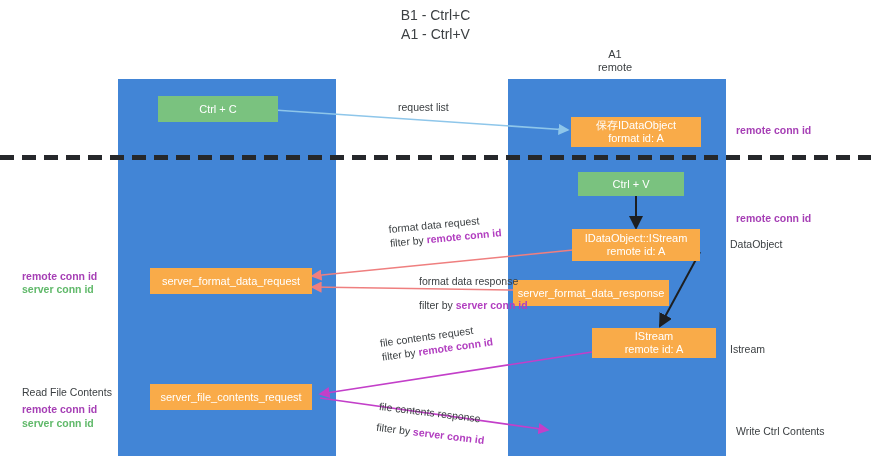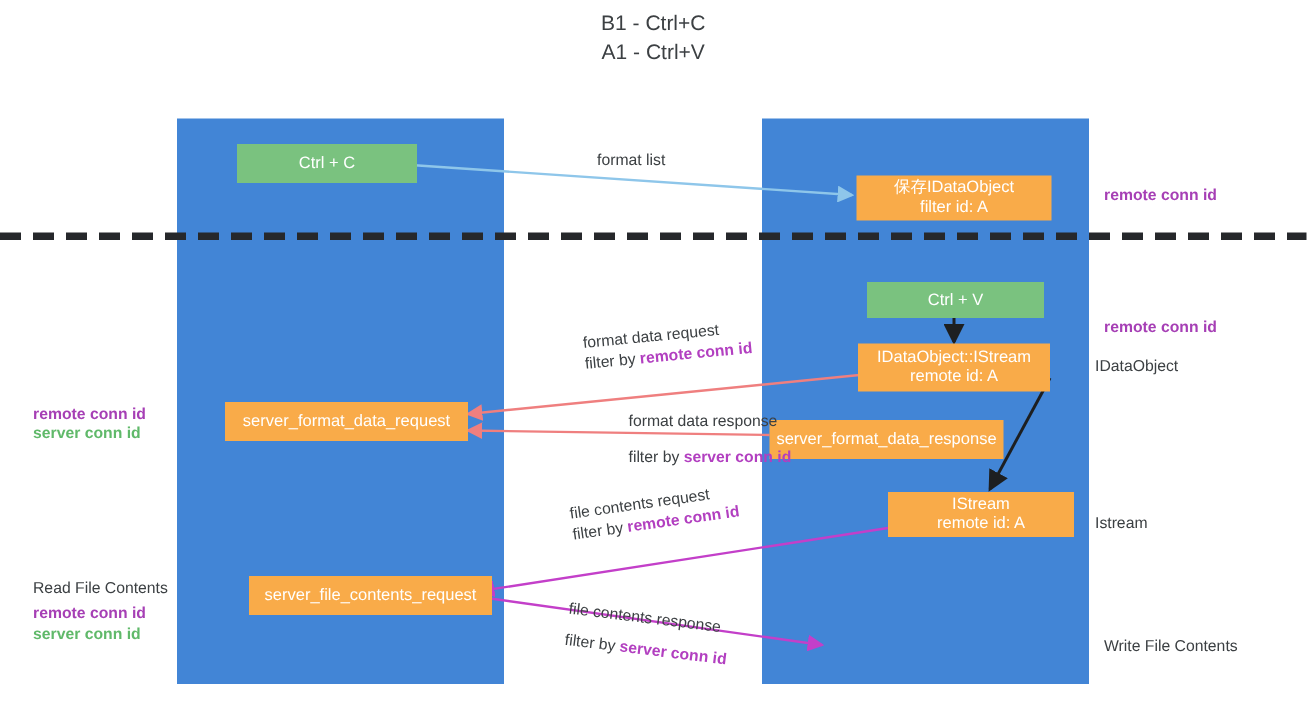--- a/index.html
+++ b/index.html
@@ -45,20 +45,22 @@
            background-size:22px 5px;background-repeat:repeat-x;}
 </style>
 </head>
 <body>
 
 <div id="stage">
 
   <div class="title">B1 - Ctrl+C
 A1 - Ctrl+V</div>
 
+  <div class="colhead" style="left:530px;top:48px;width:170px;">A1
+remote</div>
 
   <div class="lane" style="left:118px;top:79px;width:218px;height:377px;"></div>
   <div class="lane" style="left:508px;top:79px;width:218px;height:377px;"></div>
 
   <svg class="edges" viewBox="0 0 871 467">
     <defs>
       <marker id="ar-blue" markerWidth="7" markerHeight="7" refX="6" refY="3.5" orient="auto" markerUnits="strokeWidth">
         <path d="M0,0 L7,3.5 L0,7 z" fill="#8ec6ea"></path>
       </marker>
       <marker id="ar-red" markerWidth="7" markerHeight="7" refX="6" refY="3.5" orient="auto" markerUnits="strokeWidth">
@@ -97,38 +99,38 @@
     </g>
 
     <g>
       <path d="M320,398 L548,430" stroke="#c33fc9" stroke-width="1.6" fill="none" marker-end="url(#ar-mag)"></path>
     </g>
   </svg>
 
   <div class="box green" style="left:158px;top:96px;width:120px;height:26px;">Ctrl + C</div>
 
   <div class="box orange" style="left:571px;top:117px;width:130px;height:30px;">保存IDataObject
-filter id: A</div>
+format id: A</div>
 
-  <div class="box green" style="left:578px;top:172px;width:118px;height:24px;margin-top:16px;">Ctrl + V</div>
+  <div class="box green" style="left:578px;top:172px;width:106px;height:24px;">Ctrl + V</div>
 
   <div class="box orange" style="left:572px;top:229px;width:128px;height:32px;">IDataObject::IStream
 remote id: A</div>
 
   <div class="box orange" style="left:150px;top:268px;width:162px;height:26px;">server_format_data_request</div>
 
   <div class="box orange" style="left:513px;top:280px;width:156px;height:26px;">server_format_data_response</div>
 
   <div class="box orange" style="left:592px;top:328px;width:124px;height:30px;">IStream
 remote id: A</div>
 
-  <div class="box orange" style="left:150px;top:384px;width:162px;height:26px;margin-left:16px;">server_file_contents_request</div>
+  <div class="box orange" style="left:150px;top:384px;width:162px;height:26px;">server_file_contents_request</div>
 
 
-  <div class="elabel" style="left:398px;top:100px;">format list</div>
+  <div class="elabel" style="left:398px;top:100px;">request list</div>
 
   <div style="position:absolute;left:388px;top:222px;transform:rotate(-5.5deg);
               transform-origin:left top;">
     <div class="elabel" style="position:static;">format data request</div>
     <div class="elabel" style="position:static;"><span>filter by </span><span class="k-purple">remote conn id</span></div>
   </div>
 
   <div style="position:absolute;left:379px;top:274px;margin-left:40px;">
     <div class="elabel" style="position:static;">format data response</div>
     <div class="elabel" style="position:static;margin-top:10px;"><span>filter by </span><span class="k-purple">server conn id</span></div>
@@ -143,25 +145,25 @@
   <div style="position:absolute;left:380px;top:399px;transform:rotate(7deg);
               transform-origin:left top;">
     <div class="elabel" style="position:static;">file contents response</div>
     <div class="elabel" style="position:static;margin-top:7px;"><span>filter by </span><span class="k-purple">server conn id</span></div>
   </div>
 
   <div class="ann purple" style="left:736px;top:123px;">remote conn id</div>
 
   <div class="ann purple" style="left:736px;top:211px;">remote conn id</div>
 
-  <div class="ann grey" style="left:730px;top:237px;">IDataObject</div>
+  <div class="ann grey" style="left:730px;top:237px;">DataObject</div>
 
   <div class="ann grey" style="left:730px;top:342px;">Istream</div>
 
-  <div class="ann grey" style="left:736px;top:424px;">Write File Contents</div>
+  <div class="ann grey" style="left:736px;top:424px;">Write Ctrl Contents</div>
 
   <div class="ann purple" style="left:22px;top:269px;">remote conn id</div>
   <div class="ann green" style="left:22px;top:282px;">server conn id</div>
 
   <div class="ann grey" style="left:22px;top:385px;text-align:right;">Read File Contents</div>
   <div class="ann purple" style="left:22px;top:402px;">remote conn id</div>
   <div class="ann green" style="left:22px;top:416px;">server conn id</div>
 
   <div class="divider"></div>
 

